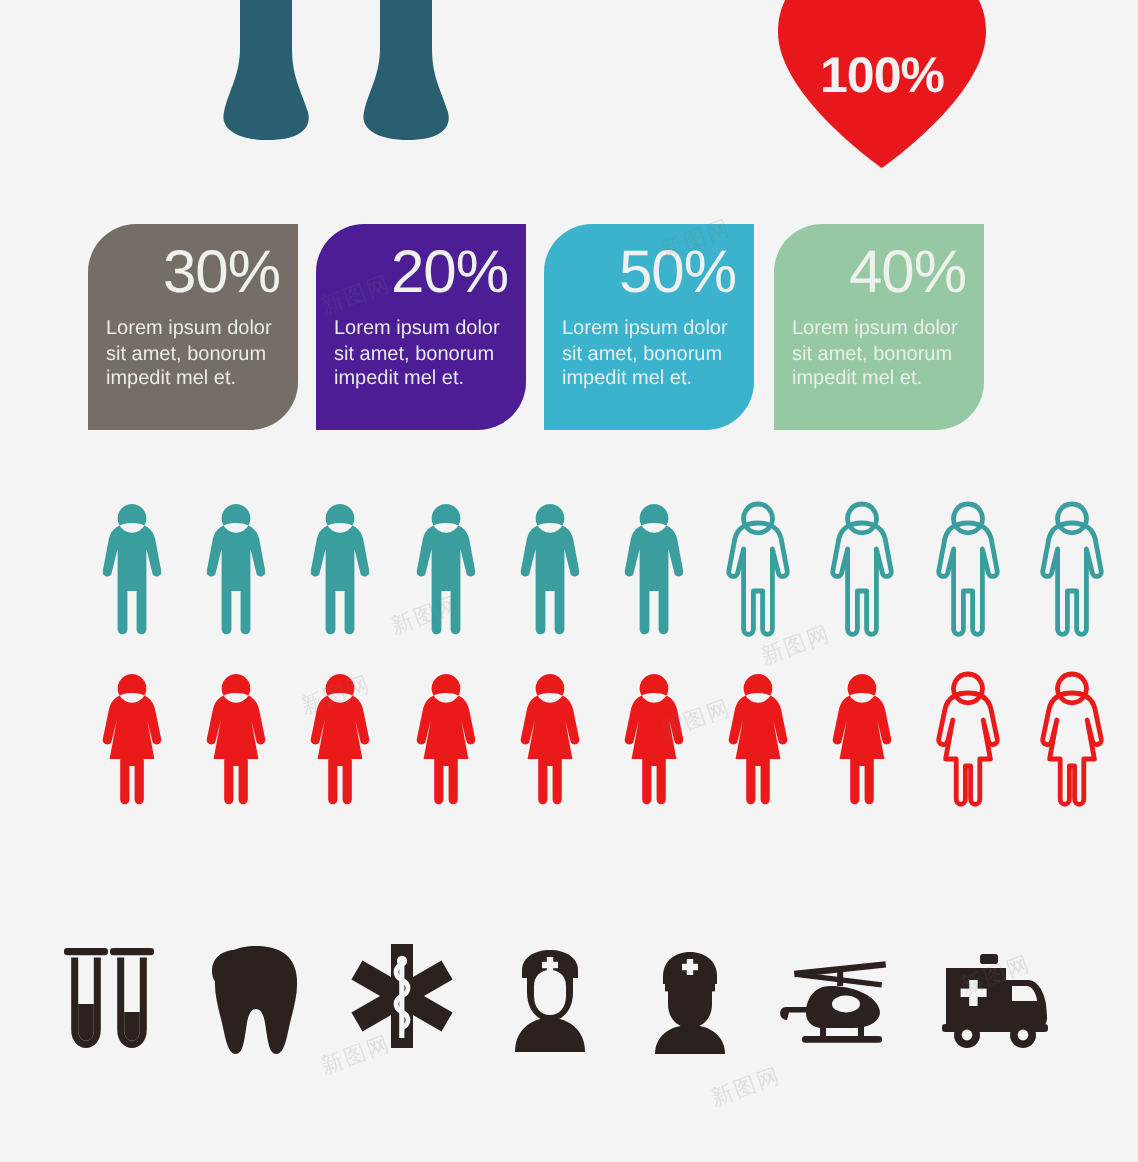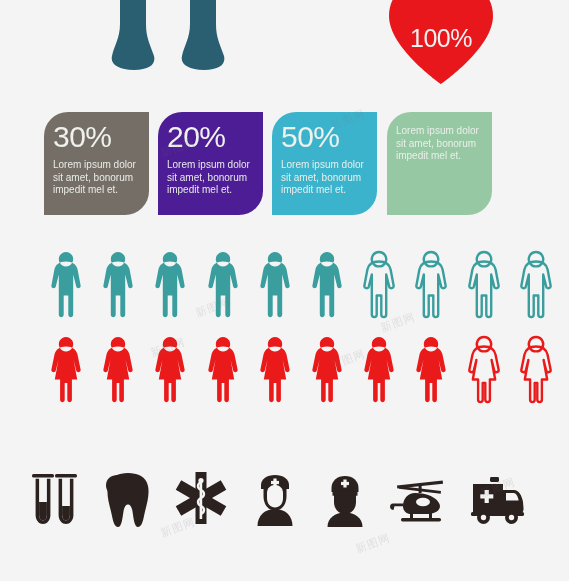--- a/index.html
+++ b/index.html
@@ -32,41 +32,42 @@
     inset: 0;
   }
   #heart-badge .heart-label {
     position: absolute;
     left: 0;
     top: 46px;
     width: 116px;
     text-align: center;
     color: #f2f2f2;
     font-size: 25px;
-    font-weight: normal;
+    font-weight: bold;
     letter-spacing: -0.5px;
   }
 
   
   #cards { position: absolute; left: 0; top: 112px; width: 569px; height: 104px; }
   .pct-card {
     position: absolute;
     top: 0;
     width: 105px;
     height: 103px;
     border-radius: 24px 0 24px 0;
     box-sizing: border-box;
     padding: 8px 9px 0 9px;
   }
   .pct-card .pct-value {
     color: #eef1ec;
     font-size: 30px;
     line-height: 34px;
     font-weight: normal;
     letter-spacing: -0.5px;
+    text-align: right;
   }
   .pct-card .pct-desc {
     color: #eef1ec;
     font-size: 10px;
     line-height: 12.5px;
     margin-top: 5px;
     opacity: 0.96;
   }
   #card-0 { left: 44px;  background: #756e66; }
   #card-1 { left: 158px; background: #4c1d95; }
@@ -140,20 +141,21 @@
       <div class="pct-value">20%</div>
       <div class="pct-desc">Lorem ipsum dolor sit amet, bonorum impedit mel et.</div>
     </div>
 
     <div class="pct-card" id="card-2">
       <div class="pct-value">50%</div>
       <div class="pct-desc">Lorem ipsum dolor sit amet, bonorum impedit mel et.</div>
     </div>
 
     <div class="pct-card" id="card-3">
+      <div class="pct-value">40%</div>
       <div class="pct-desc">Lorem ipsum dolor sit amet, bonorum impedit mel et.</div>
     </div>
 
   </div>
 
   <div id="people">
     <div class="people-row" id="row-male">
         <div class="person" style="left: 46px;"><svg viewBox="0 0 40 72" width="40" height="72">
             <path d="M20 4 A7.2 7.2 0 1 1 19.99 4 Z M20 13.5 C26.5 13.5 30.5 16.5 31.6 21.5 L34.6 37.5 C35.1 40.3 30.9 41.4 30.2 38.6 L27.2 26.5 L27.2 44 L27.2 66.5 C27.2 70 22.3 70 22.3 66.5 L22.3 47.5 L17.7 47.5 L17.7 66.5 C17.7 70 12.8 70 12.8 66.5 L12.8 44 L12.8 26.5 L9.8 38.6 C9.1 41.4 4.9 40.3 5.4 37.5 L8.4 21.5 C9.5 16.5 13.5 13.5 20 13.5 Z" fill-rule="evenodd" fill="#3a9e9e"></path>
           </svg></div>

